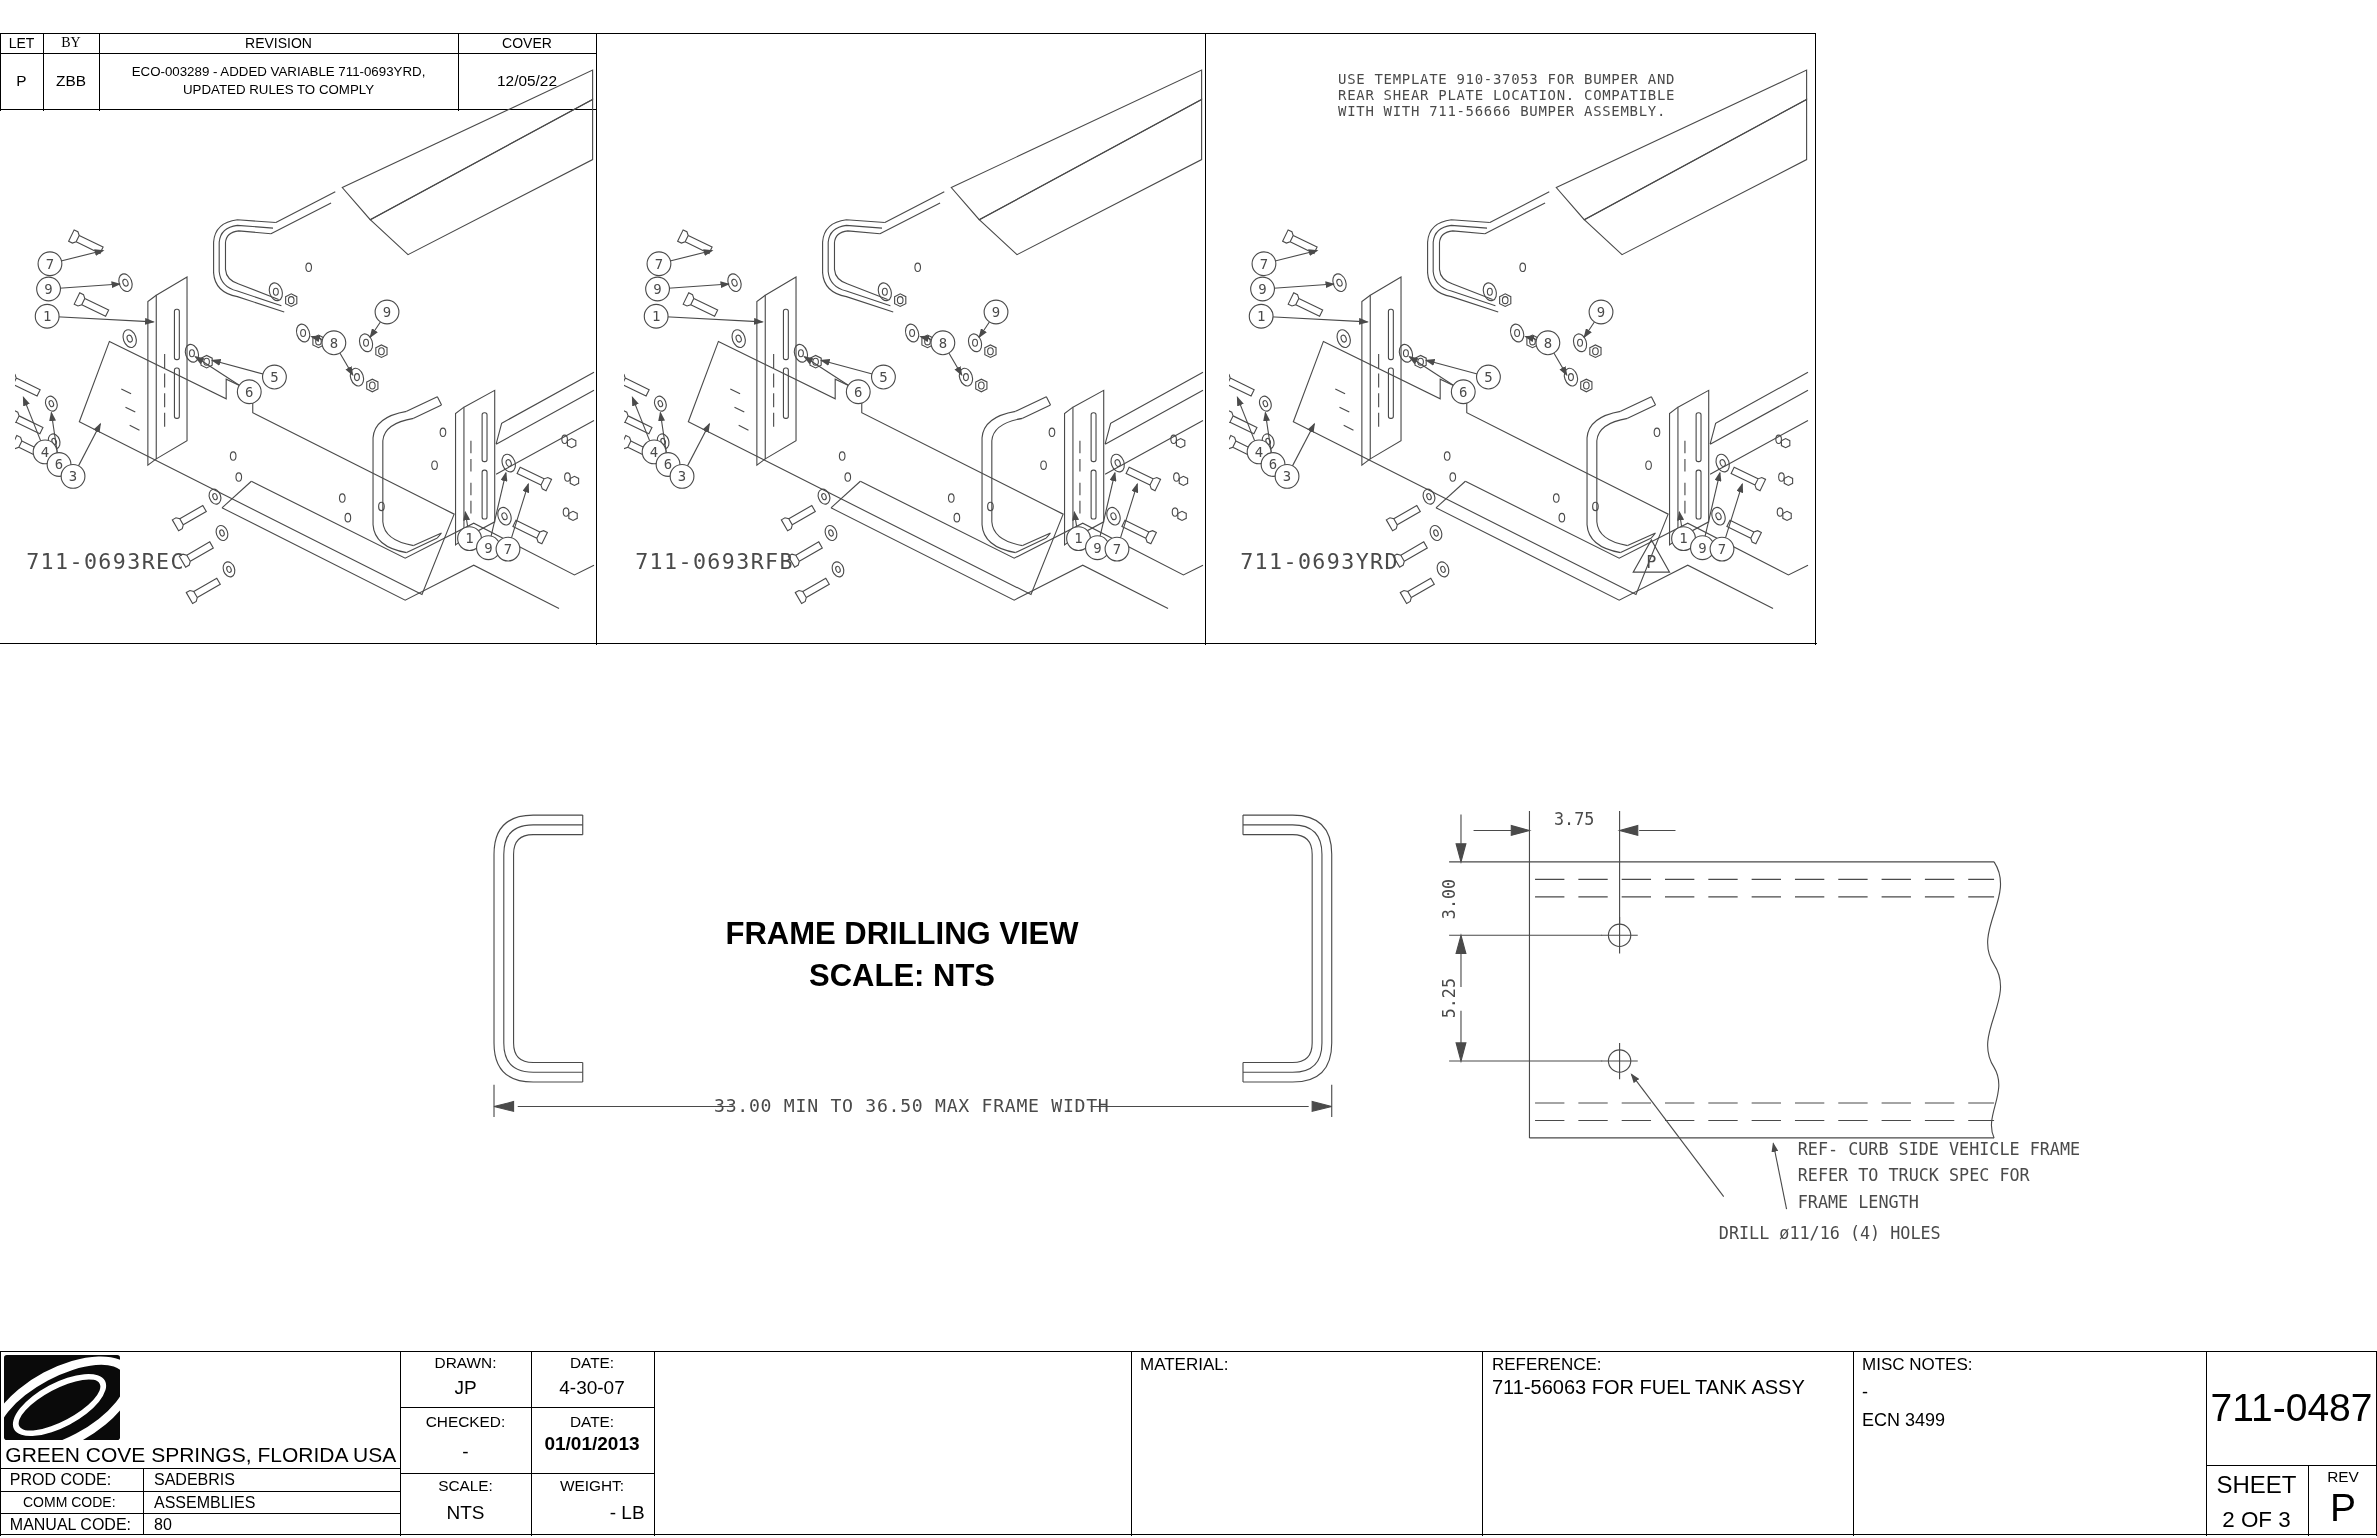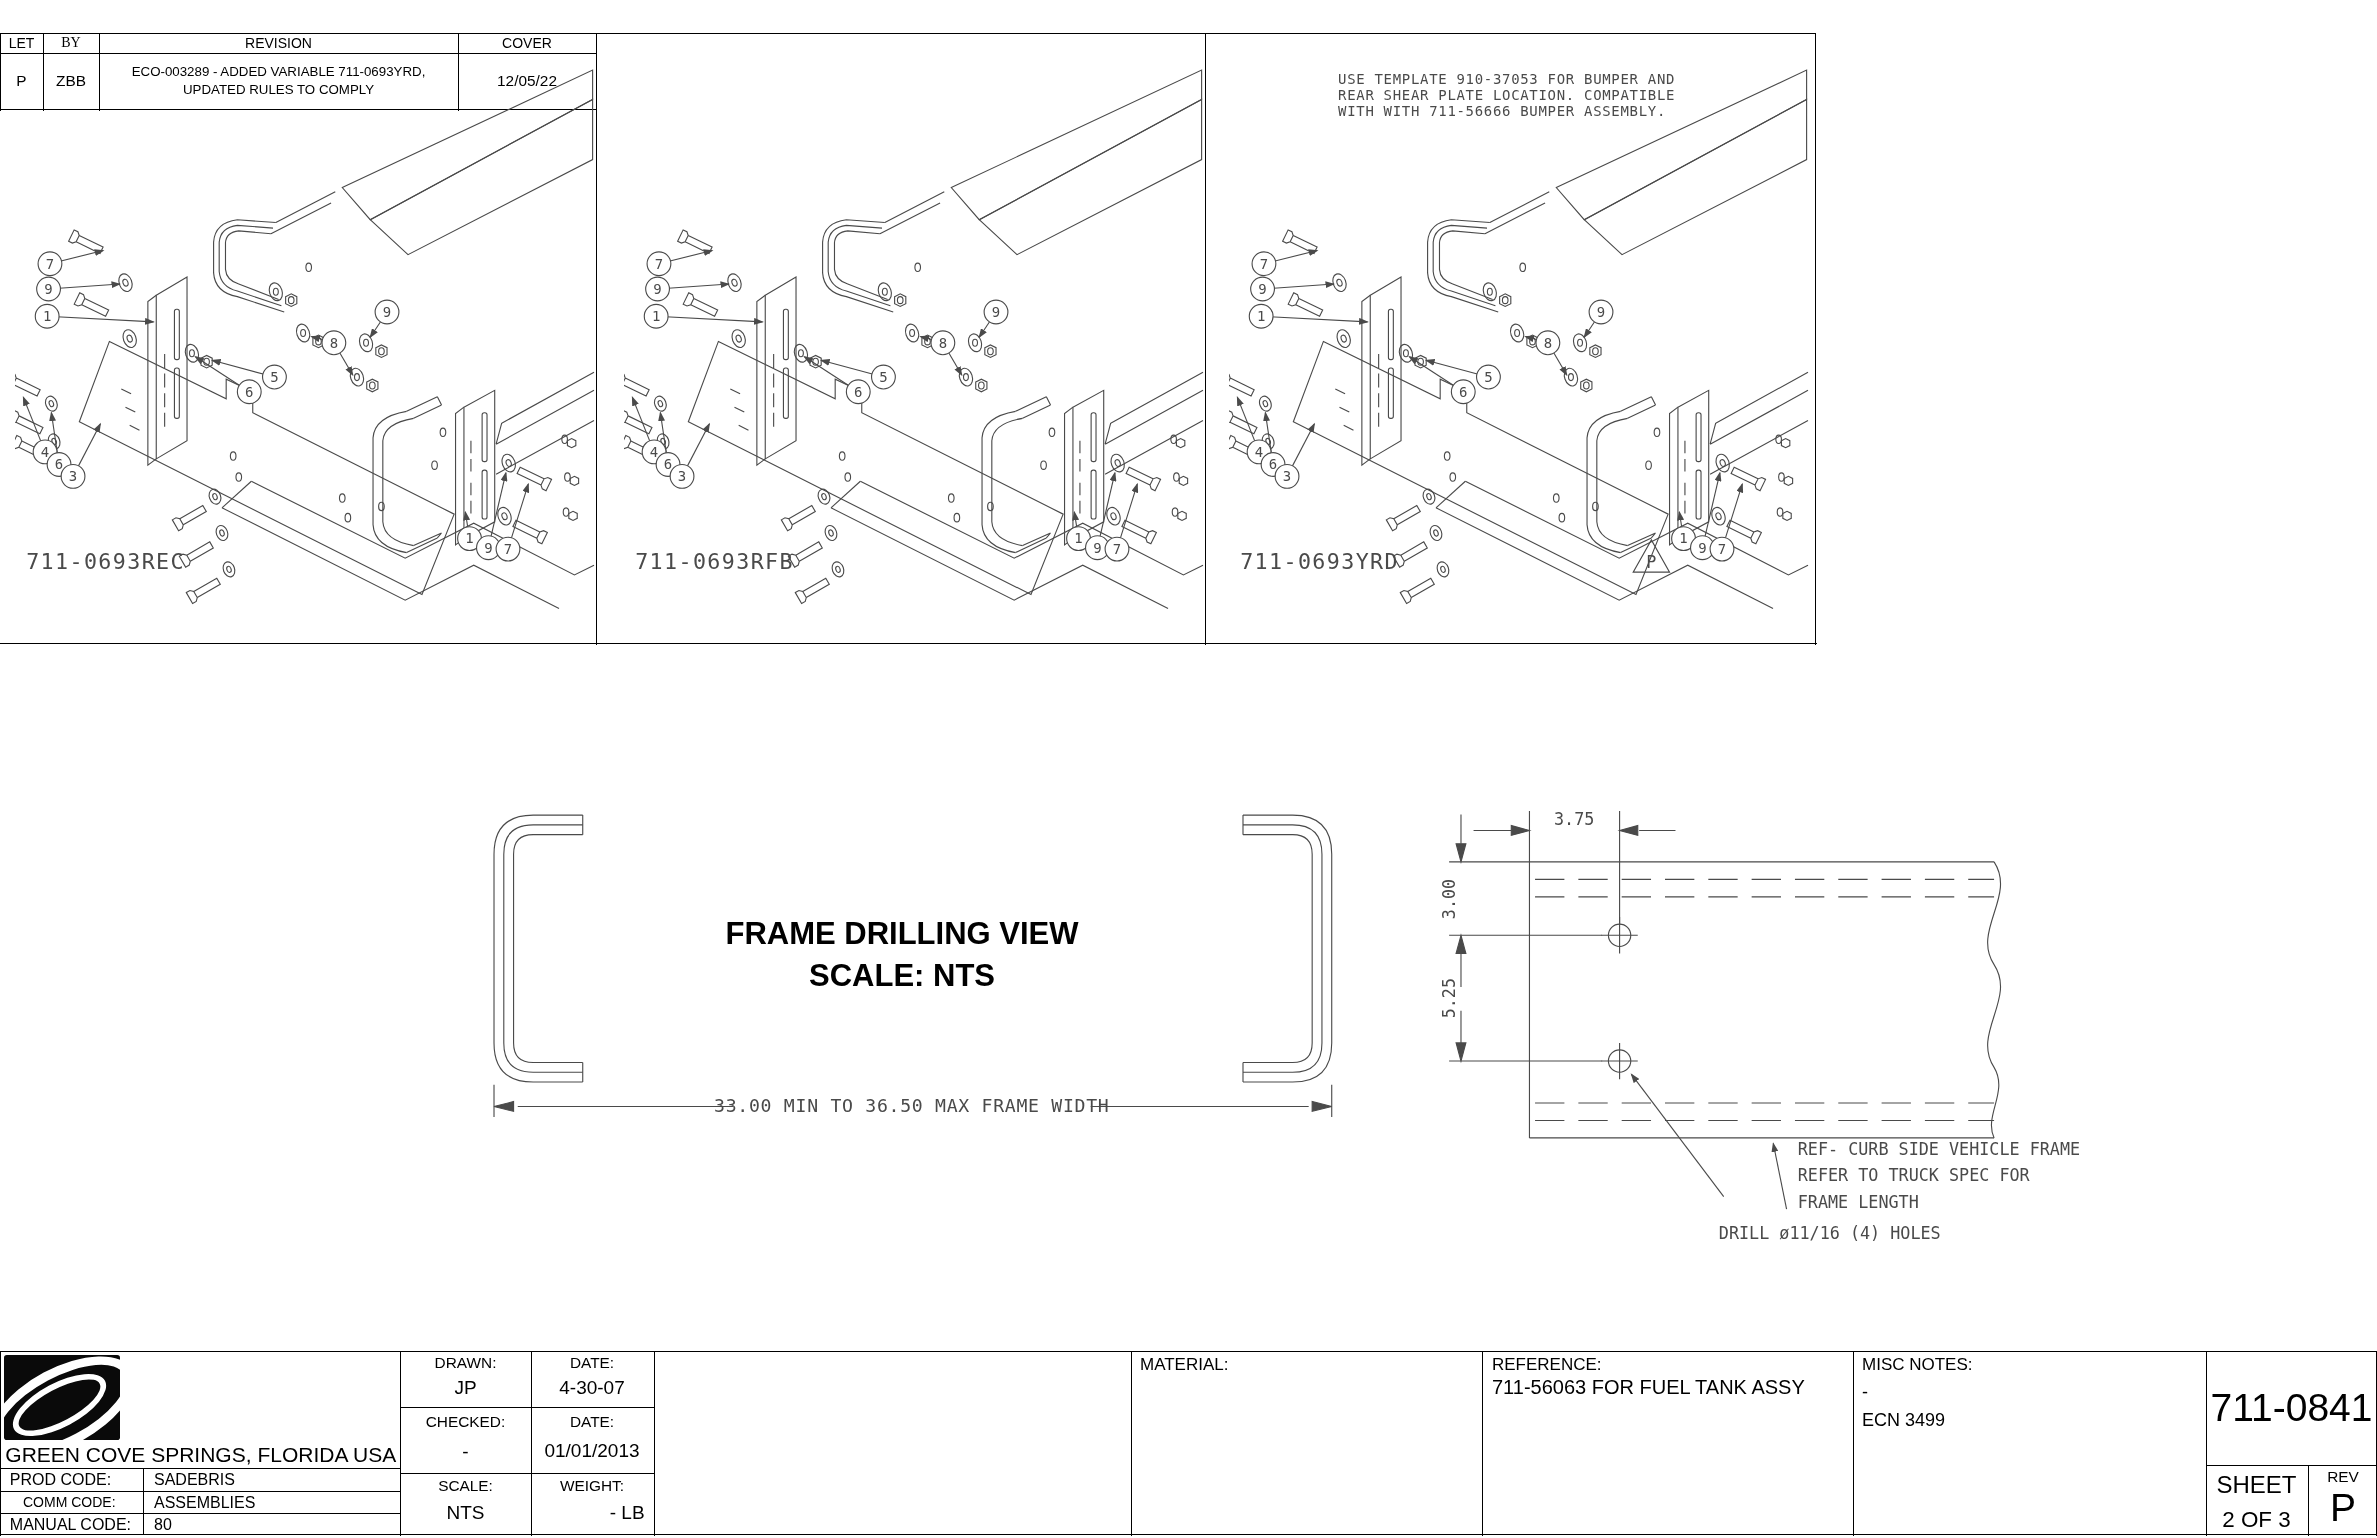--- a/index.html
+++ b/index.html
@@ -474,41 +474,41 @@
   <div class="tb-cell" style="left:531px;top:2.8px;width:122px;">
     <div class="tb-label">DATE:</div>
     <div style="font-size:19px;margin-top:5.6px;">4-30-07</div>
   </div>
   <div class="tb-cell" style="left:400px;top:62px;width:131px;">
     <div class="tb-label">CHECKED:</div>
     <div style="font-size:19px;margin-top:9.8px;">-</div>
   </div>
   <div class="tb-cell" style="left:531px;top:62px;width:122px;">
     <div class="tb-label">DATE:</div>
-    <div style="font-size:19px;margin-top:9px;">01/01/2013</div>
+    <div style="font-size:19px;margin-top:2px;font-weight:bold;">01/01/2013</div>
   </div>
   <div class="tb-cell" style="left:400px;top:126px;width:131px;">
     <div class="tb-label">SCALE:</div>
     <div style="font-size:19px;margin-top:7px;">NTS</div>
   </div>
   <div class="tb-cell" style="left:531px;top:126px;width:122px;align-items:center;">
     <div class="tb-label">WEIGHT:</div>
     <div style="font-size:19px;margin-top:7px;align-self:flex-end;padding-right:8.4px;">- LB</div>
   </div>
 
 
   <div class="abs" style="left:1140px;top:4.2px;font-size:17px;">MATERIAL:</div>
   <div class="abs" style="left:1140px;top:28px;font-size:18px;"></div>
   <div class="abs" style="left:1492px;top:4.2px;font-size:17px;">REFERENCE:</div>
   <div class="abs" style="left:1492px;top:25px;font-size:20px;">711-56063 FOR FUEL TANK ASSY</div>
   <div class="abs" style="left:1862px;top:4.2px;font-size:17px;">MISC NOTES:</div>
   <div class="abs" style="left:1862px;top:31px;font-size:18px;">-</div>
   <div class="abs" style="left:1862px;top:59px;font-size:18px;">ECN 3499</div>
 
-  <div class="abs" style="left:2206px;top:0;width:171px;height:114px;display:flex;align-items:center;justify-content:center;font-size:39px;">711-0841</div>
+  <div class="abs" style="left:2206px;top:0;width:171px;height:114px;display:flex;align-items:center;justify-content:center;font-size:39px;">711-0487</div>
   <div class="tb-cell" style="left:2206px;top:120px;width:101px;">
     <div style="font-size:24px;">SHEET</div>
     <div style="font-size:22.4px;margin-top:8.4px;">2 OF 3</div>
   </div>
   <div class="tb-cell" style="left:2308px;top:117px;width:70px;">
     <div style="font-size:15.4px;">REV</div>
     <div style="font-size:39px;margin-top:0px;">P</div>
   </div>
 </div>
 

